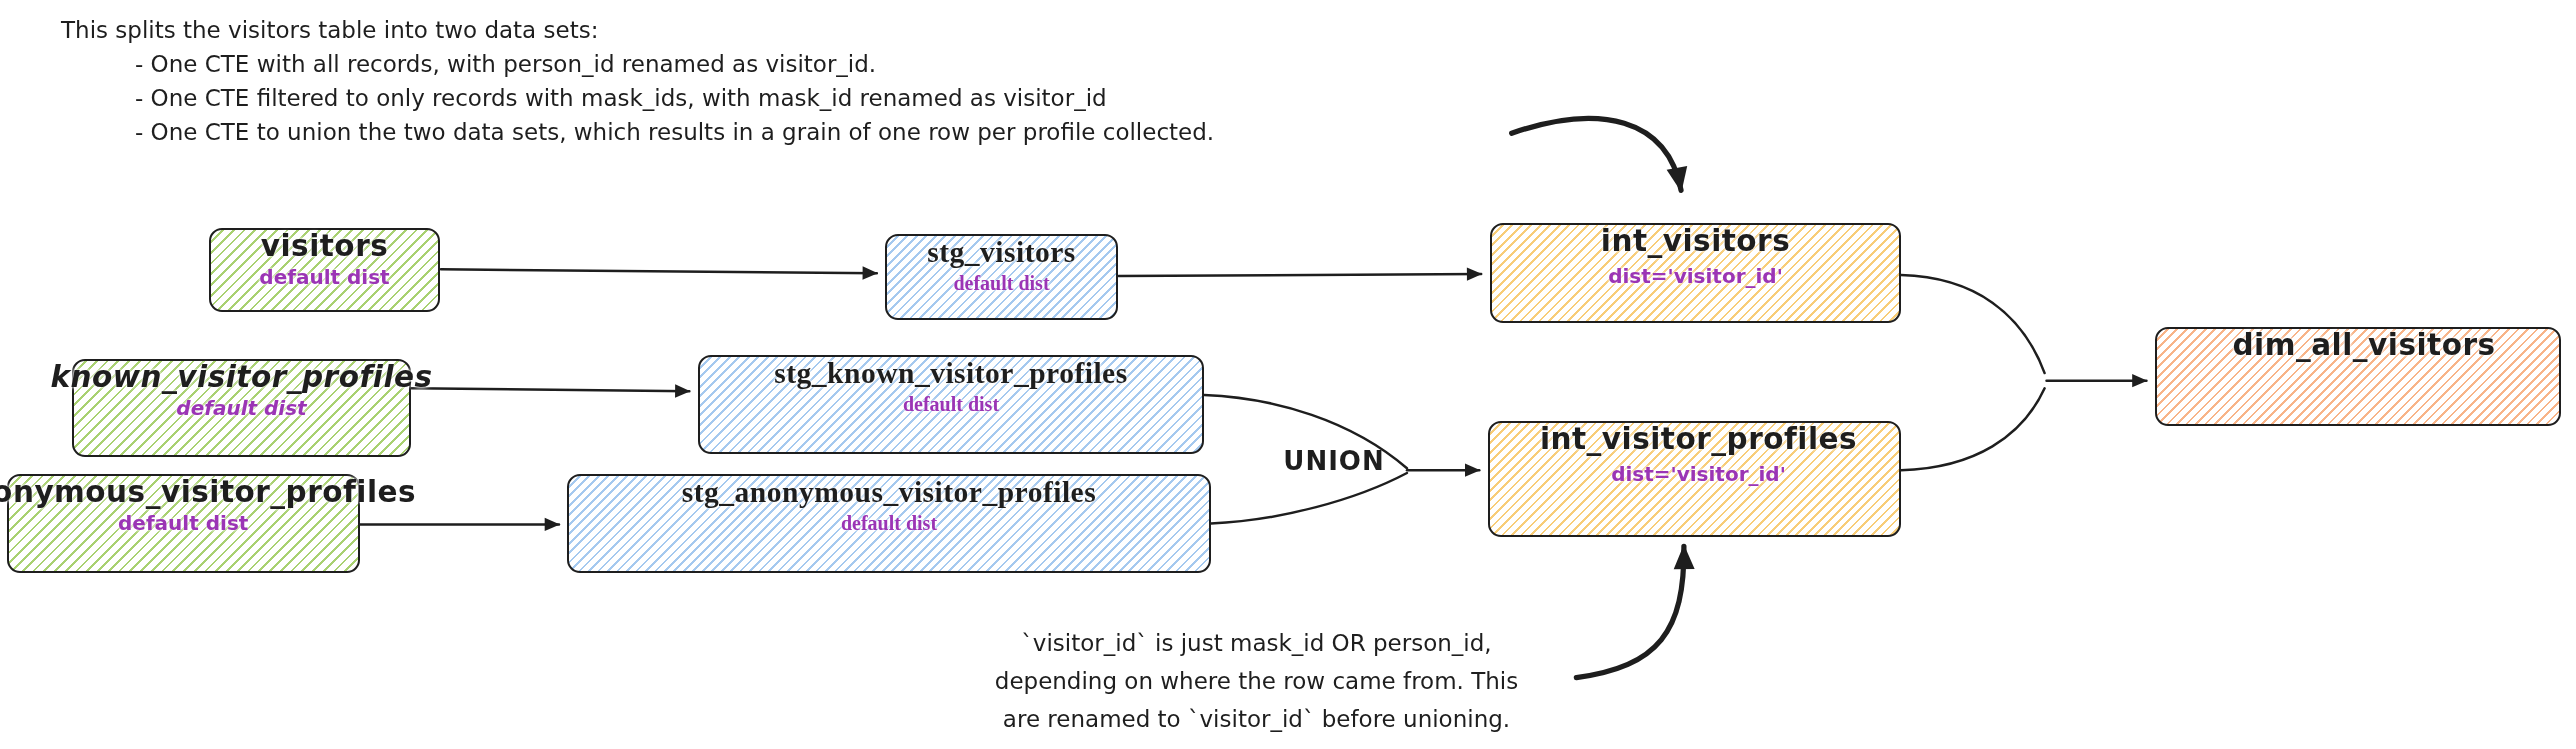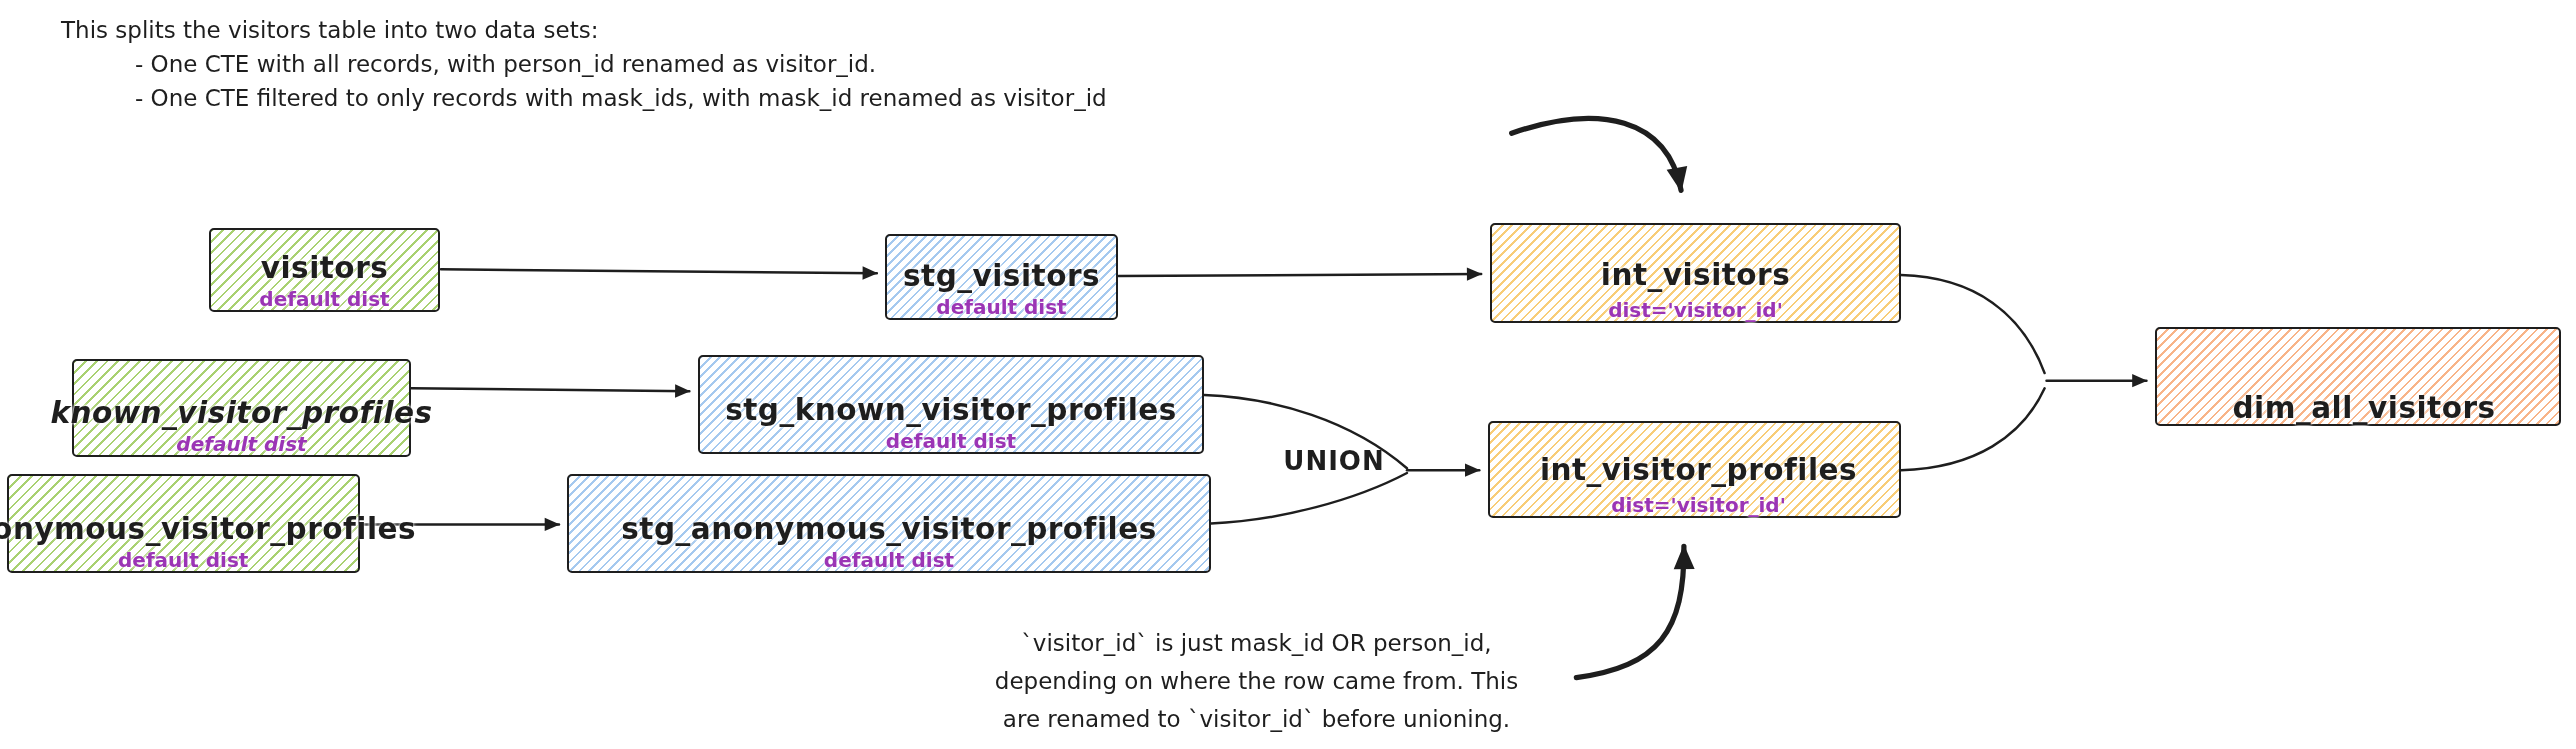--- a/index.html
+++ b/index.html
@@ -13,37 +13,37 @@
   }
   #edges { position:absolute; left:0; top:0; width:2576px; height:749px; z-index:1; }
   #edges path { fill:none; stroke:var(--ink,#1e1e1e); stroke-linecap:round; }
   #edges .thin  { stroke-width:2.6px; }
   #edges .thick { stroke-width:5.5px; }
   #edges marker path { fill:var(--ink,#1e1e1e); stroke:none; }
 
   .node {
     position:absolute; z-index:2;
     border:2.4px solid var(--ink,#1e1e1e);
-    border-radius:5px;
-    display:flex; flex-direction:column; align-items:center; justify-content:flex-end;
+    border-radius:13px;
+    display:flex; flex-direction:column; align-items:center; justify-content:flex-start;
     gap:3.8px;
     background-color:#fff;
   }
   .node .title {
     font-size:29.5px; font-weight:bold; color:var(--ink,#1e1e1e);
     letter-spacing:0.5px; line-height:1.1; white-space:nowrap;
     text-shadow:0 0 5.7px #ffffff, 0 0 2.9px #ffffff;
   }
   .node .subtitle {
     font-size:20px; font-weight:bold; color:var(--subtitle-purple,#9b35b5);
     line-height:1.1; white-space:nowrap;
     text-shadow:0 0 5.7px #ffffff, 0 0 2.9px #ffffff;
   }
   .green  { background-image:repeating-linear-gradient(135deg, var(--green-hatch,#a9d171) 0 1.9px, transparent 1.9px 7.6px); }
-  .blue   { background-image:repeating-linear-gradient(135deg, var(--blue-hatch,#a5c9ef) 0 1.9px, transparent 1.9px 6.7px); }
+  .blue   { background-image:repeating-linear-gradient(135deg, var(--blue-hatch,#a5c9ef) 0 1.9px, transparent 1.9px 6.7px);font-family:Liberation Serif, serif; }
   .yellow { background-image:repeating-linear-gradient(135deg, var(--yellow-hatch,#f8cd78) 0 1.9px, transparent 1.9px 6.7px);gap:8px; }
   .orange { background-image:repeating-linear-gradient(135deg, var(--orange-hatch,#f8b488) 0 1.9px, transparent 1.9px 6.7px); }
 
   .note { position:absolute; z-index:3; font-size:23px; font-weight:500; line-height:34px; white-space:nowrap; }
   #top-note  { left:61px; top:13.3px; }
   #top-note .bullet { margin-left:74px; }
   #bottom-note { left:933px; top:624px; width:647px; text-align:center; line-height:38px; }
   #union-label {
     position:absolute; z-index:3; left:1279px; top:446px; width:110px;
     text-align:center; font-size:26px; font-weight:bold; letter-spacing:1px; white-space:nowrap;
@@ -76,20 +76,21 @@
   <path class="thin" marker-end="url(#ah)" d="M 2150 400 L 2255 400"></path>
 
   <path class="thick" marker-end="url(#ahBig)" d="M 1588 140 C 1680 108, 1752 124, 1766 200"></path>
   <path class="thick" marker-end="url(#ahBig)" d="M 1656 712 C 1742 700, 1770 664, 1769 574"></path>
 </svg>
 
 <div class="note" id="top-note">
   <div>This splits the visitors table into two data sets:</div>
   <div class="bullet">- One CTE with all records, with person_id renamed as visitor_id.</div>
   <div class="bullet">- One CTE filtered to only records with mask_ids, with mask_id renamed as visitor_id</div>
+  <div class="bullet">- One CTE to union the two data sets, which results in a grain of one row per profile collected.</div>
 </div>
 
 <div class="node green" style="left:209px; top:228px; width:231px; height:84px;">
   <div class="title">visitors</div>
   <div class="subtitle">default dist</div>
 </div>
 
 <div class="node blue" style="left:885px; top:234px; width:233px; height:86px;">
   <div class="title">stg_visitors</div>
   <div class="subtitle">default dist</div>
@@ -113,21 +114,21 @@
 <div class="node green" style="left:6.7px; top:474px; width:353px; height:99px;">
   <div class="title">anonymous_visitor_profiles</div>
   <div class="subtitle">default dist</div>
 </div>
 
 <div class="node blue" style="left:567px; top:474px; width:644px; height:99px;">
   <div class="title">stg_anonymous_visitor_profiles</div>
   <div class="subtitle">default dist</div>
 </div>
 
-<div class="node yellow" style="left:1488px; top:421px; width:413px; height:97px;padding-left:8px;">
+<div class="node yellow" style="left:1488px; top:421px; width:413px; height:116px;padding-left:8px;">
   <div class="title">int_visitor_profiles</div>
   <div class="subtitle">dist='visitor_id'</div>
 </div>
 
 <div class="node orange" style="left:2155px; top:327px; width:406px; height:99px;padding-left:12px;">
   <div class="title">dim_all_visitors</div>
 </div>
 
 <div id="union-label">UNION</div>
 

